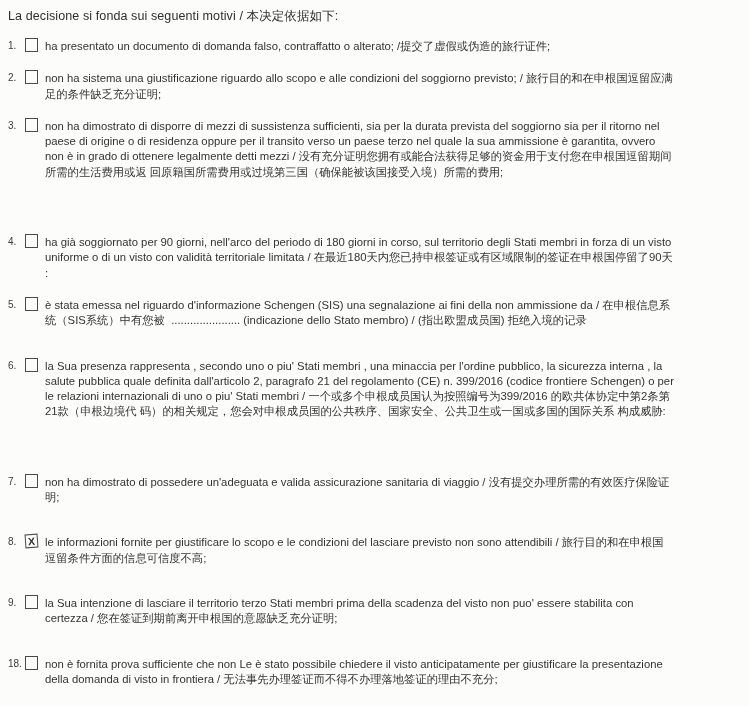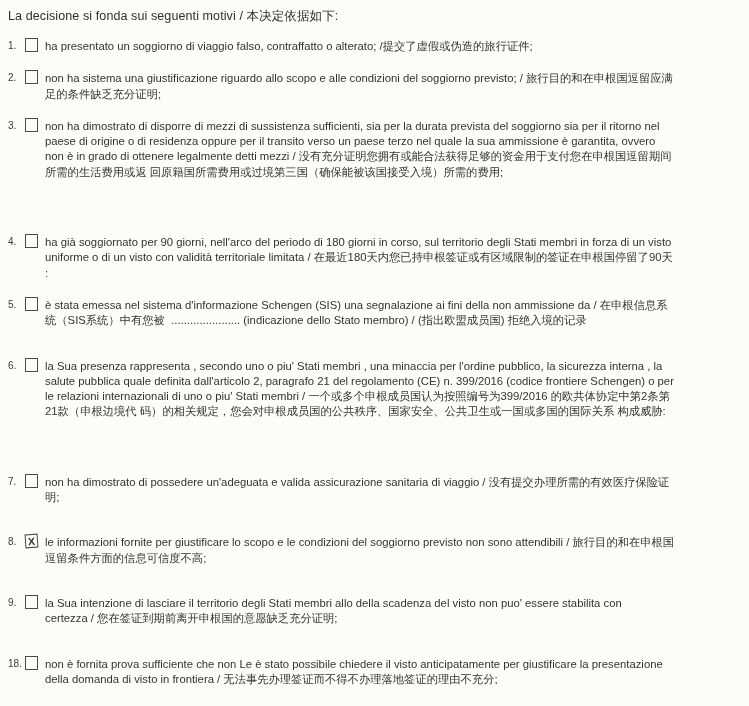--- a/index.html
+++ b/index.html
@@ -66,21 +66,21 @@
 </style>
 </head>
 <body>
 
 <div class="page">
   <div class="title">La decisione si fonda sui seguenti motivi / 本决定依据如下:</div>
   <div id="items">
   <div class="item" data-gap="normal">
     <span class="num">1.</span>
     <span class="checkbox" aria-checked="false"></span>
-    <div class="text">ha presentato un soggiorno di viaggio falso, contraffatto o alterato; /提交了虚假或伪造的旅行证件;</div>
+    <div class="text">ha presentato un documento di domanda falso, contraffatto o alterato; /提交了虚假或伪造的旅行证件;</div>
   </div>
 
   <div class="item" data-gap="normal">
     <span class="num">2.</span>
     <span class="checkbox" aria-checked="false"></span>
     <div class="text">non ha sistema una giustificazione riguardo allo scopo e alle condizioni del soggiorno previsto; / 旅行目的和在申根国逗留应满
 足的条件缺乏充分证明;</div>
   </div>
 
   <div class="item" data-gap="large">
@@ -96,21 +96,21 @@
     <span class="num">4.</span>
     <span class="checkbox" aria-checked="false"></span>
     <div class="text">ha già soggiornato per 90 giorni, nell'arco del periodo di 180 giorni in corso, sul territorio degli Stati membri in forza di un visto
 uniforme o di un visto con validità territoriale limitata / 在最近180天内您已持申根签证或有区域限制的签证在申根国停留了90天
 :</div>
   </div>
 
   <div class="item" data-gap="medium">
     <span class="num">5.</span>
     <span class="checkbox" aria-checked="false"></span>
-    <div class="text">è stata emessa nel sistema d'informazione Schengen (SIS) una segnalazione ai fini della non ammissione da / 在申根信息系
+    <div class="text">è stata emessa nel riguardo d'informazione Schengen (SIS) una segnalazione ai fini della non ammissione da / 在申根信息系
 统（SIS系统）中有您被  ...................... (indicazione dello Stato membro) / (指出欧盟成员国) 拒绝入境的记录</div>
   </div>
 
   <div class="item" data-gap="large">
     <span class="num">6.</span>
     <span class="checkbox" aria-checked="false"></span>
     <div class="text">la Sua presenza rappresenta , secondo uno o piu' Stati membri , una minaccia per l'ordine pubblico, la sicurezza interna , la
 salute pubblica quale definita dall'articolo 2, paragrafo 21 del regolamento (CE) n. 399/2016 (codice frontiere Schengen) o per
 le relazioni internazionali di uno o piu' Stati membri / 一个或多个申根成员国认为按照编号为399/2016 的欧共体协定中第2条第
 21款（申根边境代 码）的相关规定，您会对申根成员国的公共秩序、国家安全、公共卫生或一国或多国的国际关系 构成威胁:</div>
@@ -119,28 +119,28 @@
   <div class="item" data-gap="medium">
     <span class="num">7.</span>
     <span class="checkbox" aria-checked="false"></span>
     <div class="text">non ha dimostrato di possedere un'adeguata e valida assicurazione sanitaria di viaggio / 没有提交办理所需的有效医疗保险证
 明;</div>
   </div>
 
   <div class="item" data-gap="medium">
     <span class="num">8.</span>
     <span class="checkbox checked" aria-checked="true">X</span>
-    <div class="text">le informazioni fornite per giustificare lo scopo e le condizioni del soggiorno previsto non sono attendibili / 旅行目的和在申根国
+    <div class="text">le informazioni fornite per giustificare lo scopo e le condizioni del lasciare previsto non sono attendibili / 旅行目的和在申根国
 逗留条件方面的信息可信度不高;</div>
   </div>
 
   <div class="item" data-gap="medium">
     <span class="num">9.</span>
     <span class="checkbox" aria-checked="false"></span>
-    <div class="text">la Sua intenzione di lasciare il territorio degli Stati membri allo della scadenza del visto non puo' essere stabilita con
+    <div class="text">la Sua intenzione di lasciare il territorio terzo Stati membri prima della scadenza del visto non puo' essere stabilita con
 certezza / 您在签证到期前离开申根国的意愿缺乏充分证明;</div>
   </div>
 
   <div class="item" data-gap="medium">
     <span class="num">18.</span>
     <span class="checkbox" aria-checked="false"></span>
     <div class="text">non è fornita prova sufficiente che non Le è stato possibile chiedere il visto anticipatamente per giustificare la presentazione
 della domanda di visto in frontiera / 无法事先办理签证而不得不办理落地签证的理由不充分;</div>
   </div>
 

